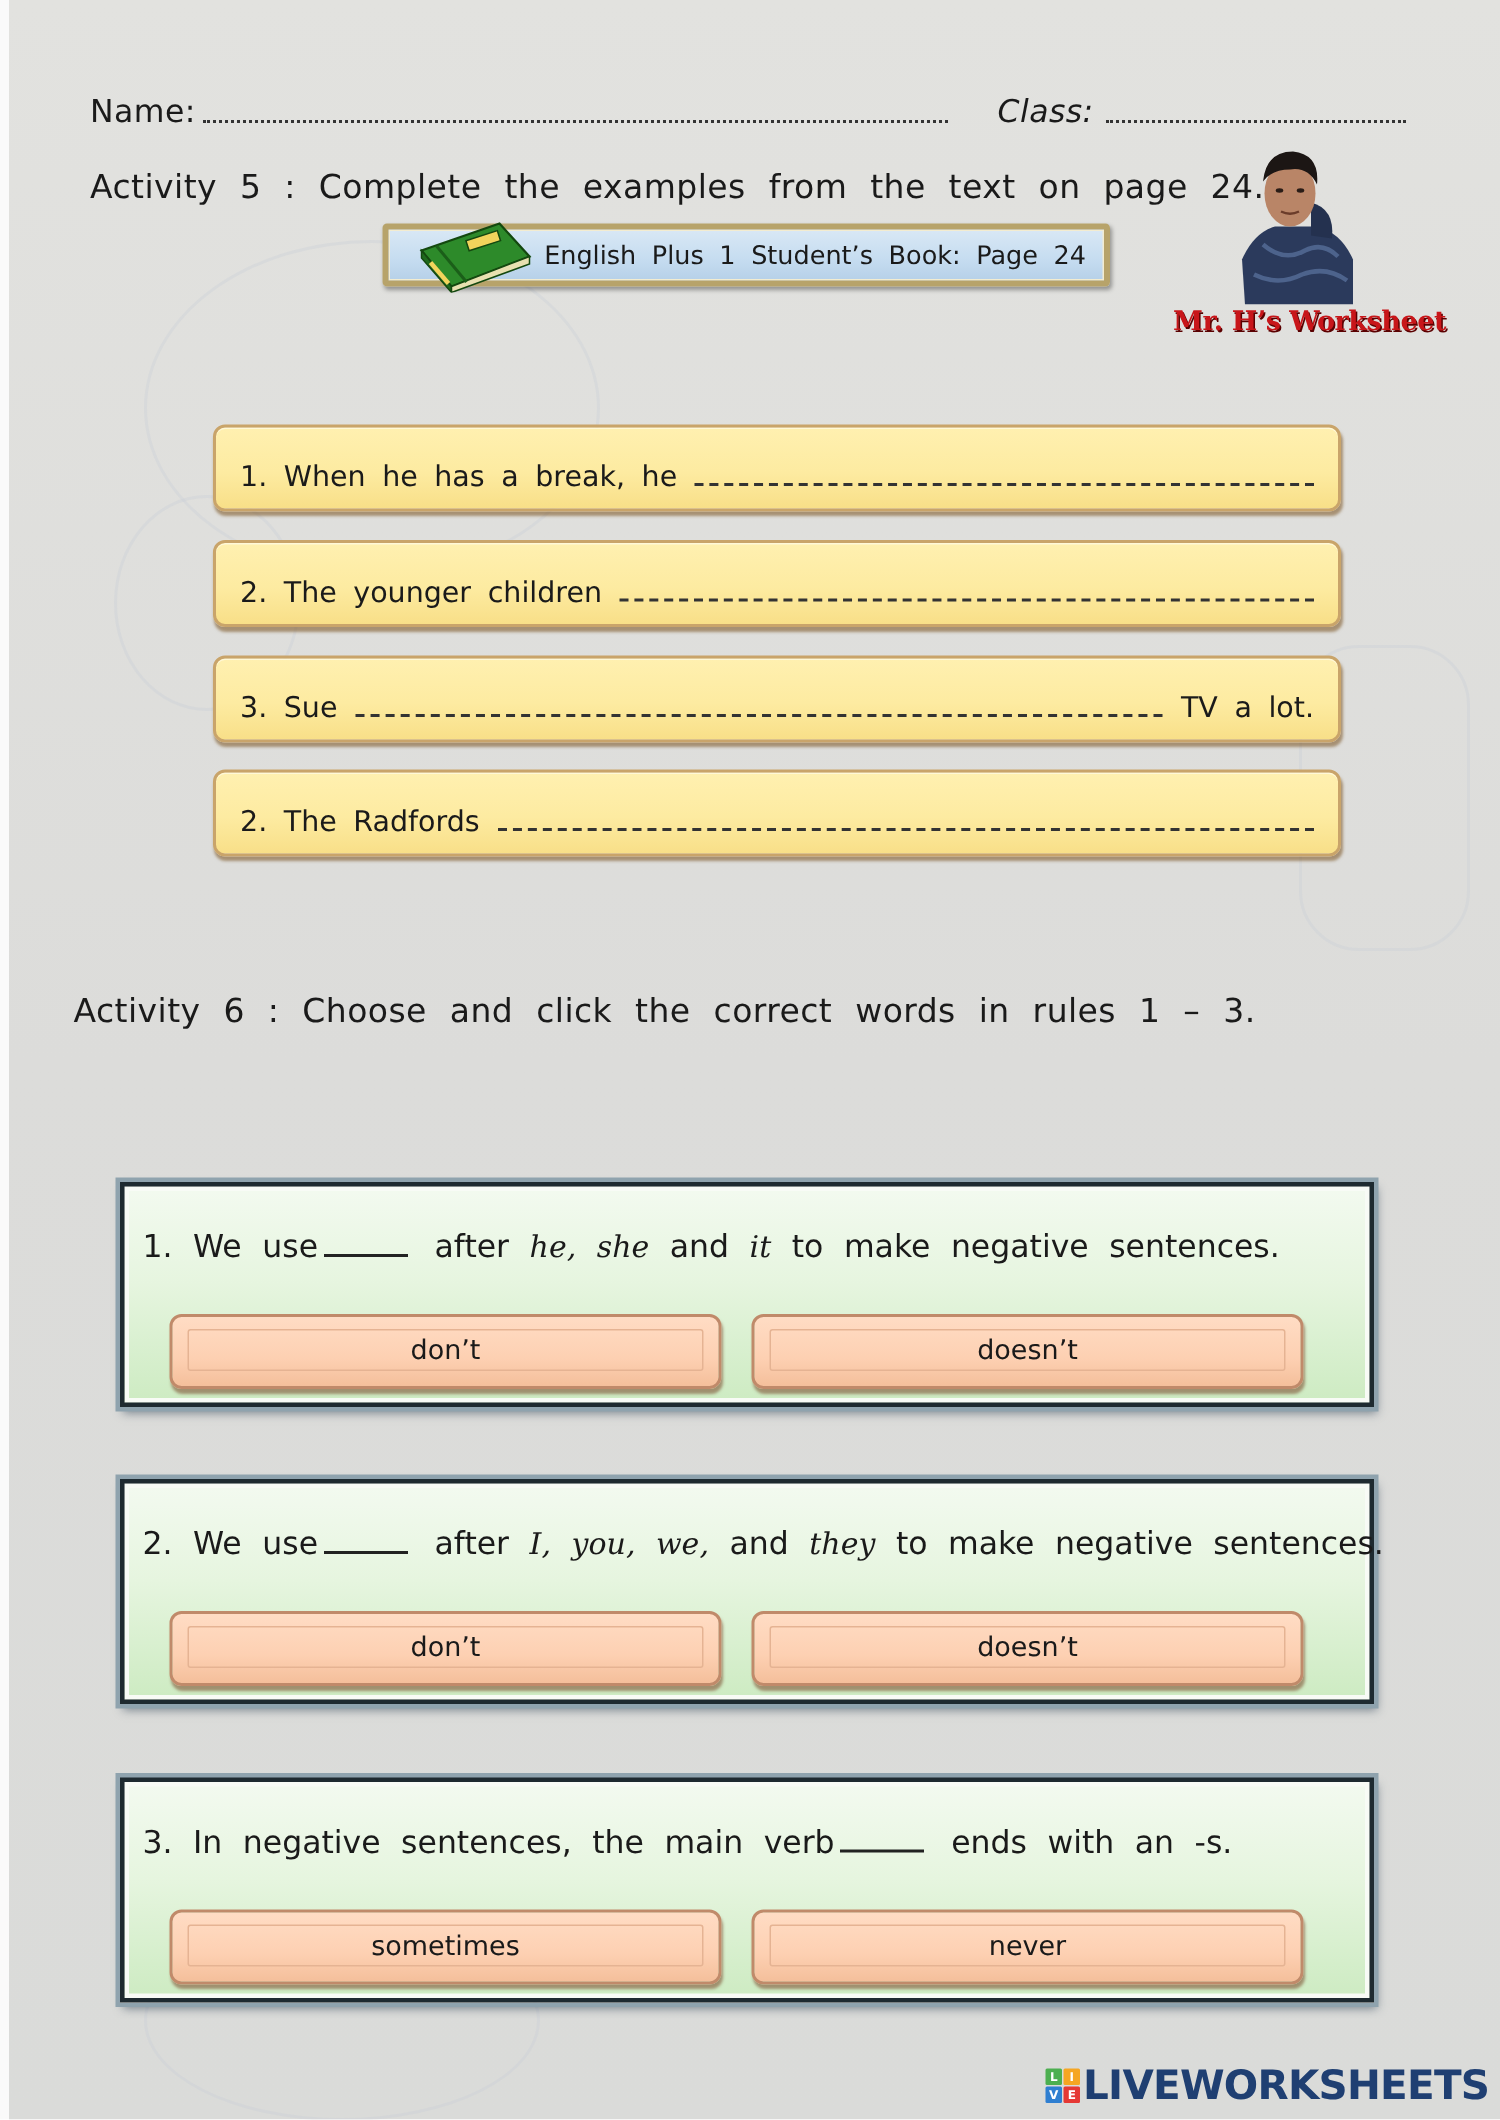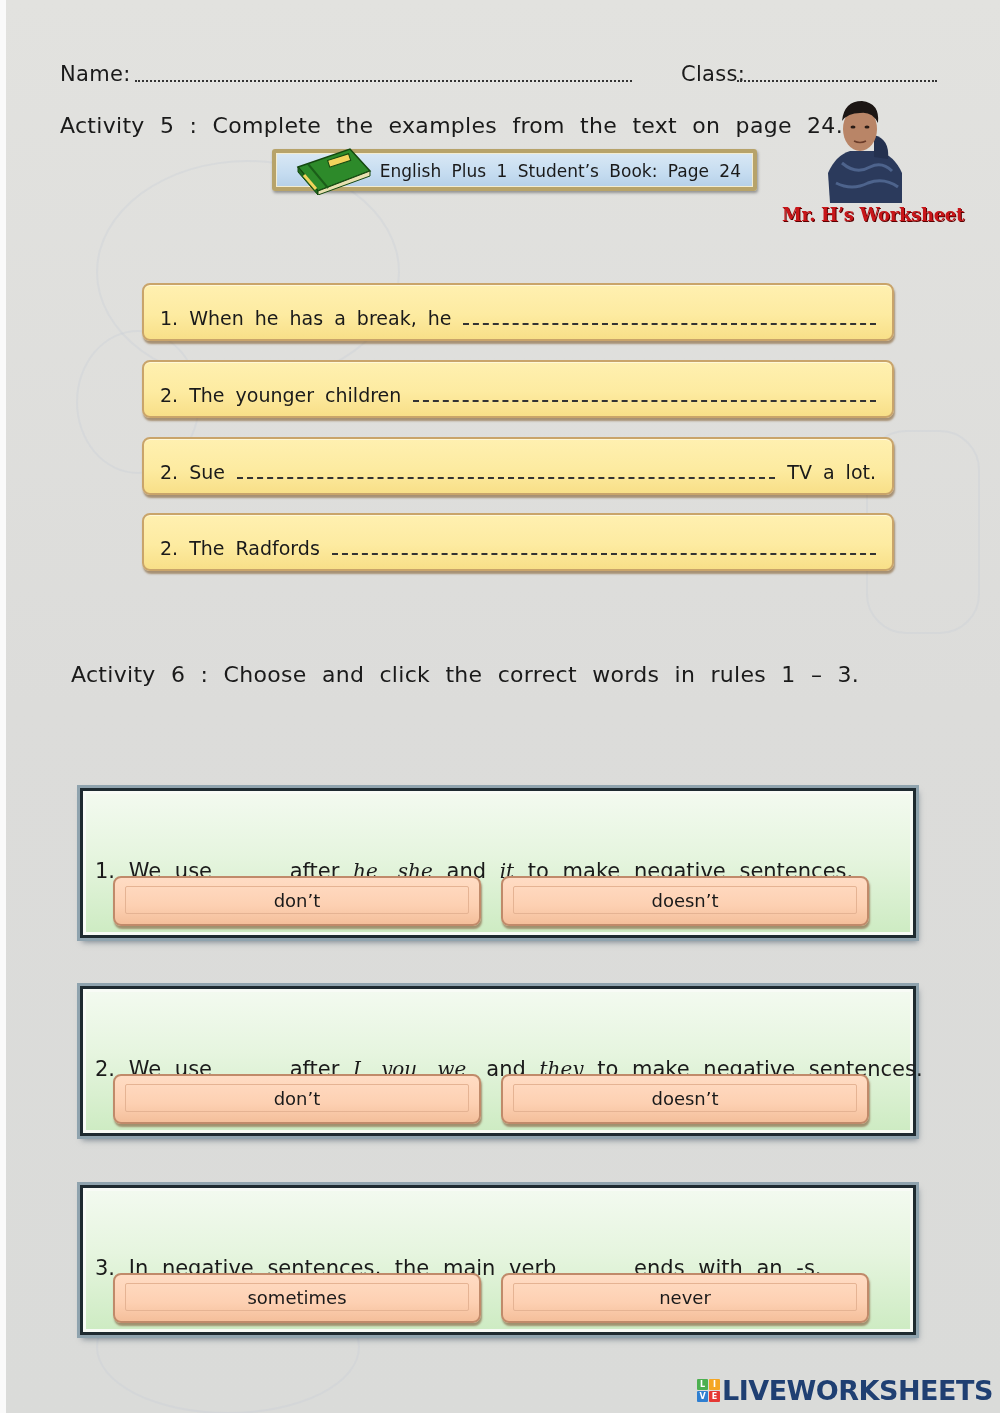--- a/index.html
+++ b/index.html
@@ -17,27 +17,27 @@
     position: absolute; left: 0; top: 0; width: 6px; height: 1413px; background: #fafafa;
   }
   
   .deco { position: absolute; border: 2px solid rgba(200,205,215,0.35); border-radius: 50%; }
 
   .abs { position: absolute; }
   .txt { font-size: 21px; letter-spacing: 0.3px; word-spacing: 5px; white-space: nowrap; }
 
   .name-label { left: 60px; top: 62px; }
   .name-dots { left: 135px; top: 80px; width: 497px; border-bottom: 2px dotted #333; }
-  .class-label { left: 681px; top: 62px; }
+  .class-label { left: 665px; top: 62px; font-style: italic; }
   .class-dots { left: 737px; top: 80px; width: 200px; border-bottom: 2px dotted #333; }
 
   .act5-title { left: 60px; top: 113px; font-size: 22px; word-spacing: 8px; }
 
   .book-banner {
-    left: 272px; top: 149px; width: 485px; height: 42px;
+    left: 255px; top: 149px; width: 485px; height: 42px;
     background: linear-gradient(180deg, #d9e8f5 0%, #c5dcf0 60%, #b6d0e8 100%);
     border: 4px solid #b7a36a; border-radius: 3px;
     box-shadow: inset 0 0 0 1px #f3ecd0, 1px 2px 3px rgba(0,0,0,0.35);
     box-sizing: border-box;
   }
   .book-banner-text {
     position: absolute; right: 12px; top: 8px; font-size: 17px; word-spacing: 5px; color: #1a1a1a;
   }
   .book-icon { position: absolute; left: 18px; top: -8px; }
 
@@ -54,30 +54,30 @@
     border: 2px solid #c9a46a; border-radius: 8px; box-sizing: border-box;
     box-shadow: 1px 3px 2px rgba(120,80,30,0.55), inset 0 1px 0 #fff8d8;
   }
   .yellow-box .line {
     position: absolute; left: 16px; right: 16px; top: 22px;
     font-size: 19px; word-spacing: 5px; white-space: nowrap; display: flex; align-items: baseline;
   }
   .blank { flex: 1; border-bottom: 2px dashed #333; margin: 0 12px; height: 14px; }
   .blank.end { margin-right: 0; }
 
-  .act6-title { left: 71px; top: 662px; font-size: 22px; word-spacing: 8px; }
+  .act6-title { left: 49px; top: 662px; font-size: 22px; word-spacing: 8px; }
 
   .green-panel {
     position: absolute; left: 80px; width: 836px; height: 150px;
     background: linear-gradient(180deg, #f3faf0 0%, #e6f5df 45%, #cdebc2 100%);
     border: 3px solid #1e2a30; box-sizing: border-box;
     box-shadow: 0 0 0 3px #8fa3ae, 2px 4px 6px rgba(40,60,80,0.55), inset 0 0 0 3px #f8fbf6;
   }
   .green-panel .question {
-    position: absolute; left: 12px; top: 28px; font-size: 21px; word-spacing: 7px; white-space: nowrap; margin-top: 40px;
+    position: absolute; left: 12px; top: 28px; font-size: 21px; word-spacing: 7px; white-space: nowrap;
   }
   .green-panel .question i { font-family: "DejaVu Serif", serif; font-style: italic; font-size: 20px; }
   .u-blank { display: inline-block; width: 56px; border-bottom: 2px solid #222; margin: 0 4px; }
 
   .choice-btn {
     position: absolute; top: 85px; width: 368px; height: 50px;
     background: linear-gradient(180deg, #ffdcc4 0%, #fdd0b2 60%, #f4bf9b 100%);
     border: 2px solid #c08a6a; border-radius: 8px; box-sizing: border-box;
     box-shadow: 1px 3px 2px rgba(120,70,40,0.55);
     cursor: pointer;
@@ -150,21 +150,21 @@
   </div>
 </div>
 <div class="yellow-box" style="top:360px;">
   <div class="line">
     <span>2. The younger children</span>
     <span class="blank end"></span>
   </div>
 </div>
 <div class="yellow-box" style="top:437px;">
   <div class="line">
-    <span>2. Sue</span>
+    <span>3. Sue</span>
     <span class="blank"></span>
     <span>TV a lot.</span>
   </div>
 </div>
 <div class="yellow-box" style="top:513px;">
   <div class="line">
     <span>2. The Radfords</span>
     <span class="blank end"></span>
   </div>
 </div>

